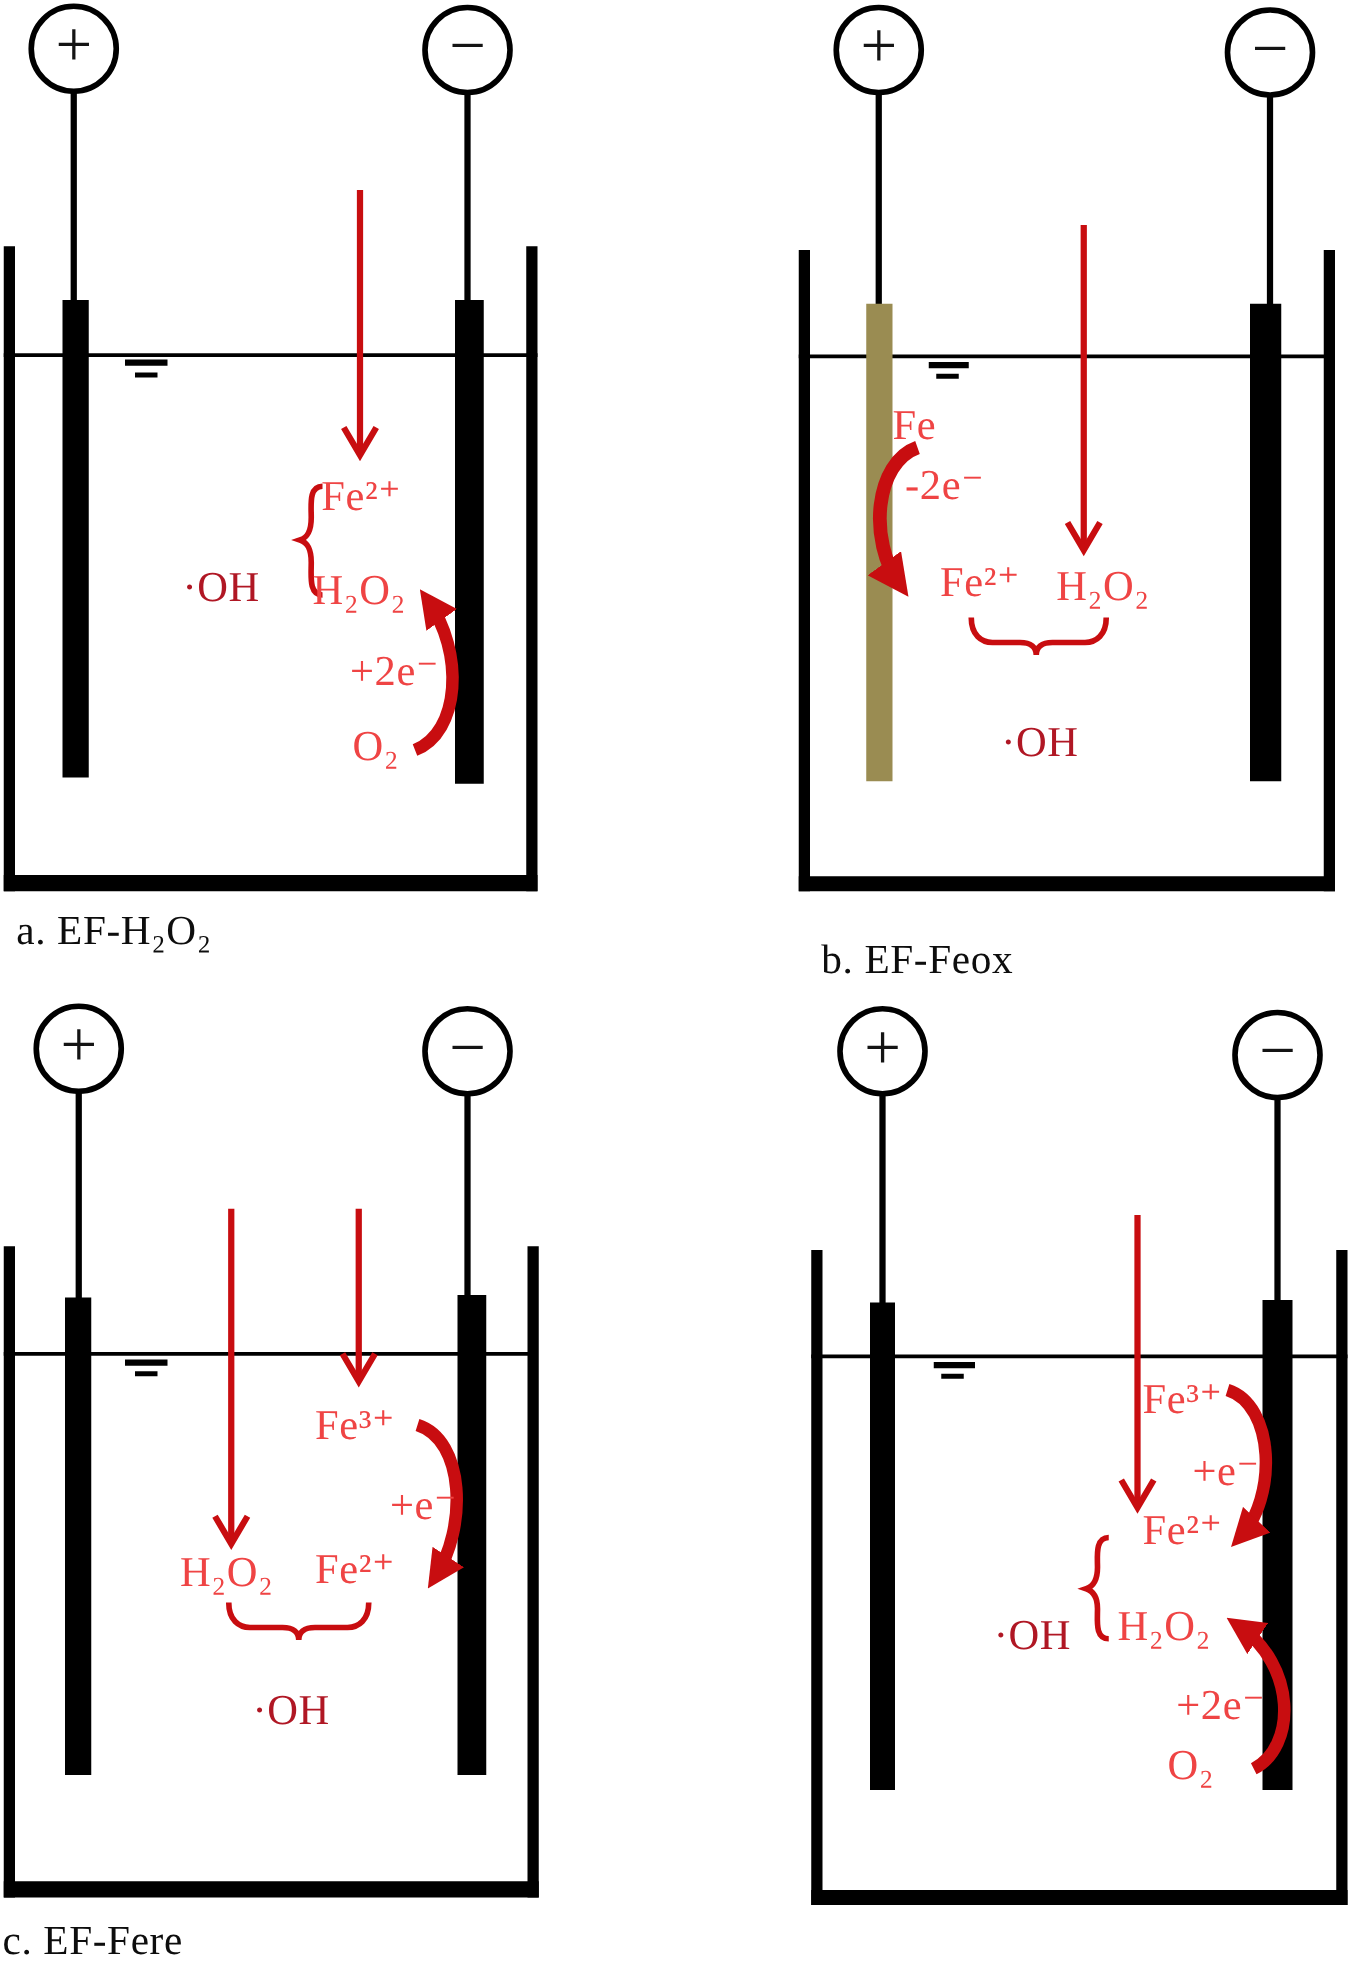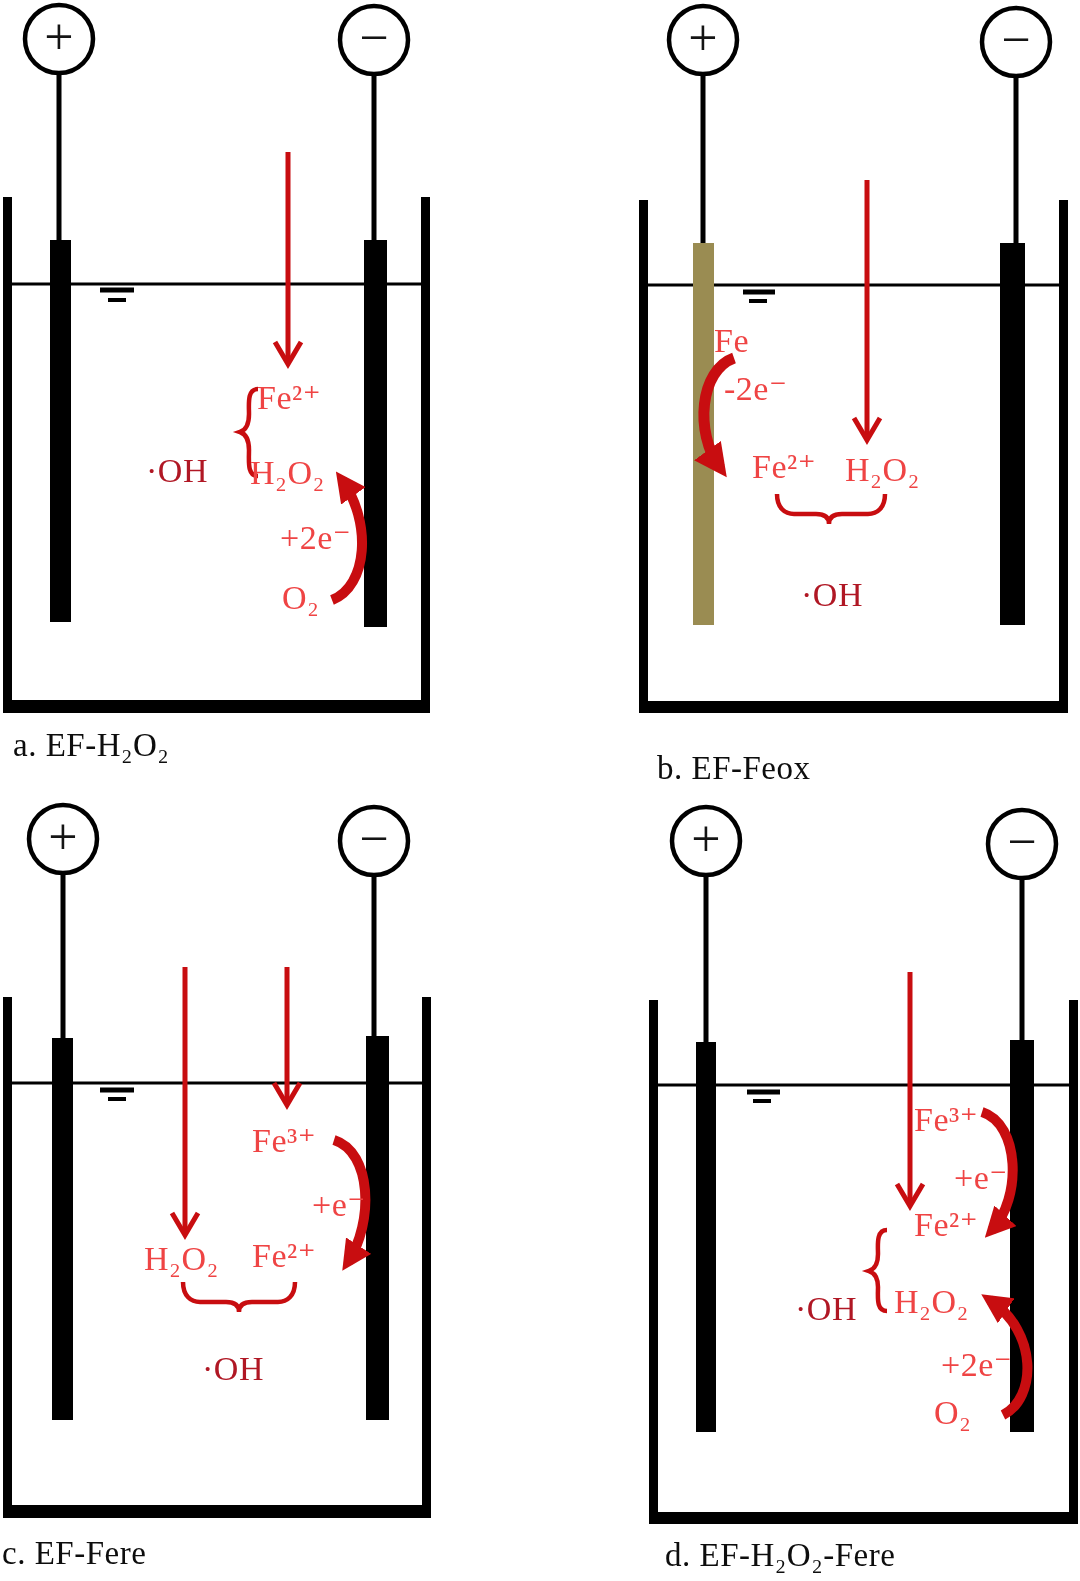--- a/index.html
+++ b/index.html
@@ -163,16 +163,15 @@
     </svg>
     <div class="term" style="left:166px;top:51px;">+</div>
     <div class="term" style="left:482px;top:54px;">−</div>
     <div class="lbl" style="left:374px;top:313px;">Fe³⁺</div>
     <div class="lbl" style="left:414px;top:371px;">+e⁻</div>
     <div class="lbl" style="left:374px;top:418px;">Fe²⁺</div>
     <div class="lbl red" style="left:255px;top:458px;">·OH</div>
     <div class="lbl" style="left:354px;top:495px;">H₂O₂</div>
     <div class="lbl" style="left:401px;top:558px;">+2e⁻</div>
     <div class="lbl" style="left:394px;top:606px;">O₂</div>
-    <div class="caption" style="left:125px;top:747px;">d. EF-H₂O₂-Fere</div>
   </section>
 
 </div>
 
 </body></html>

